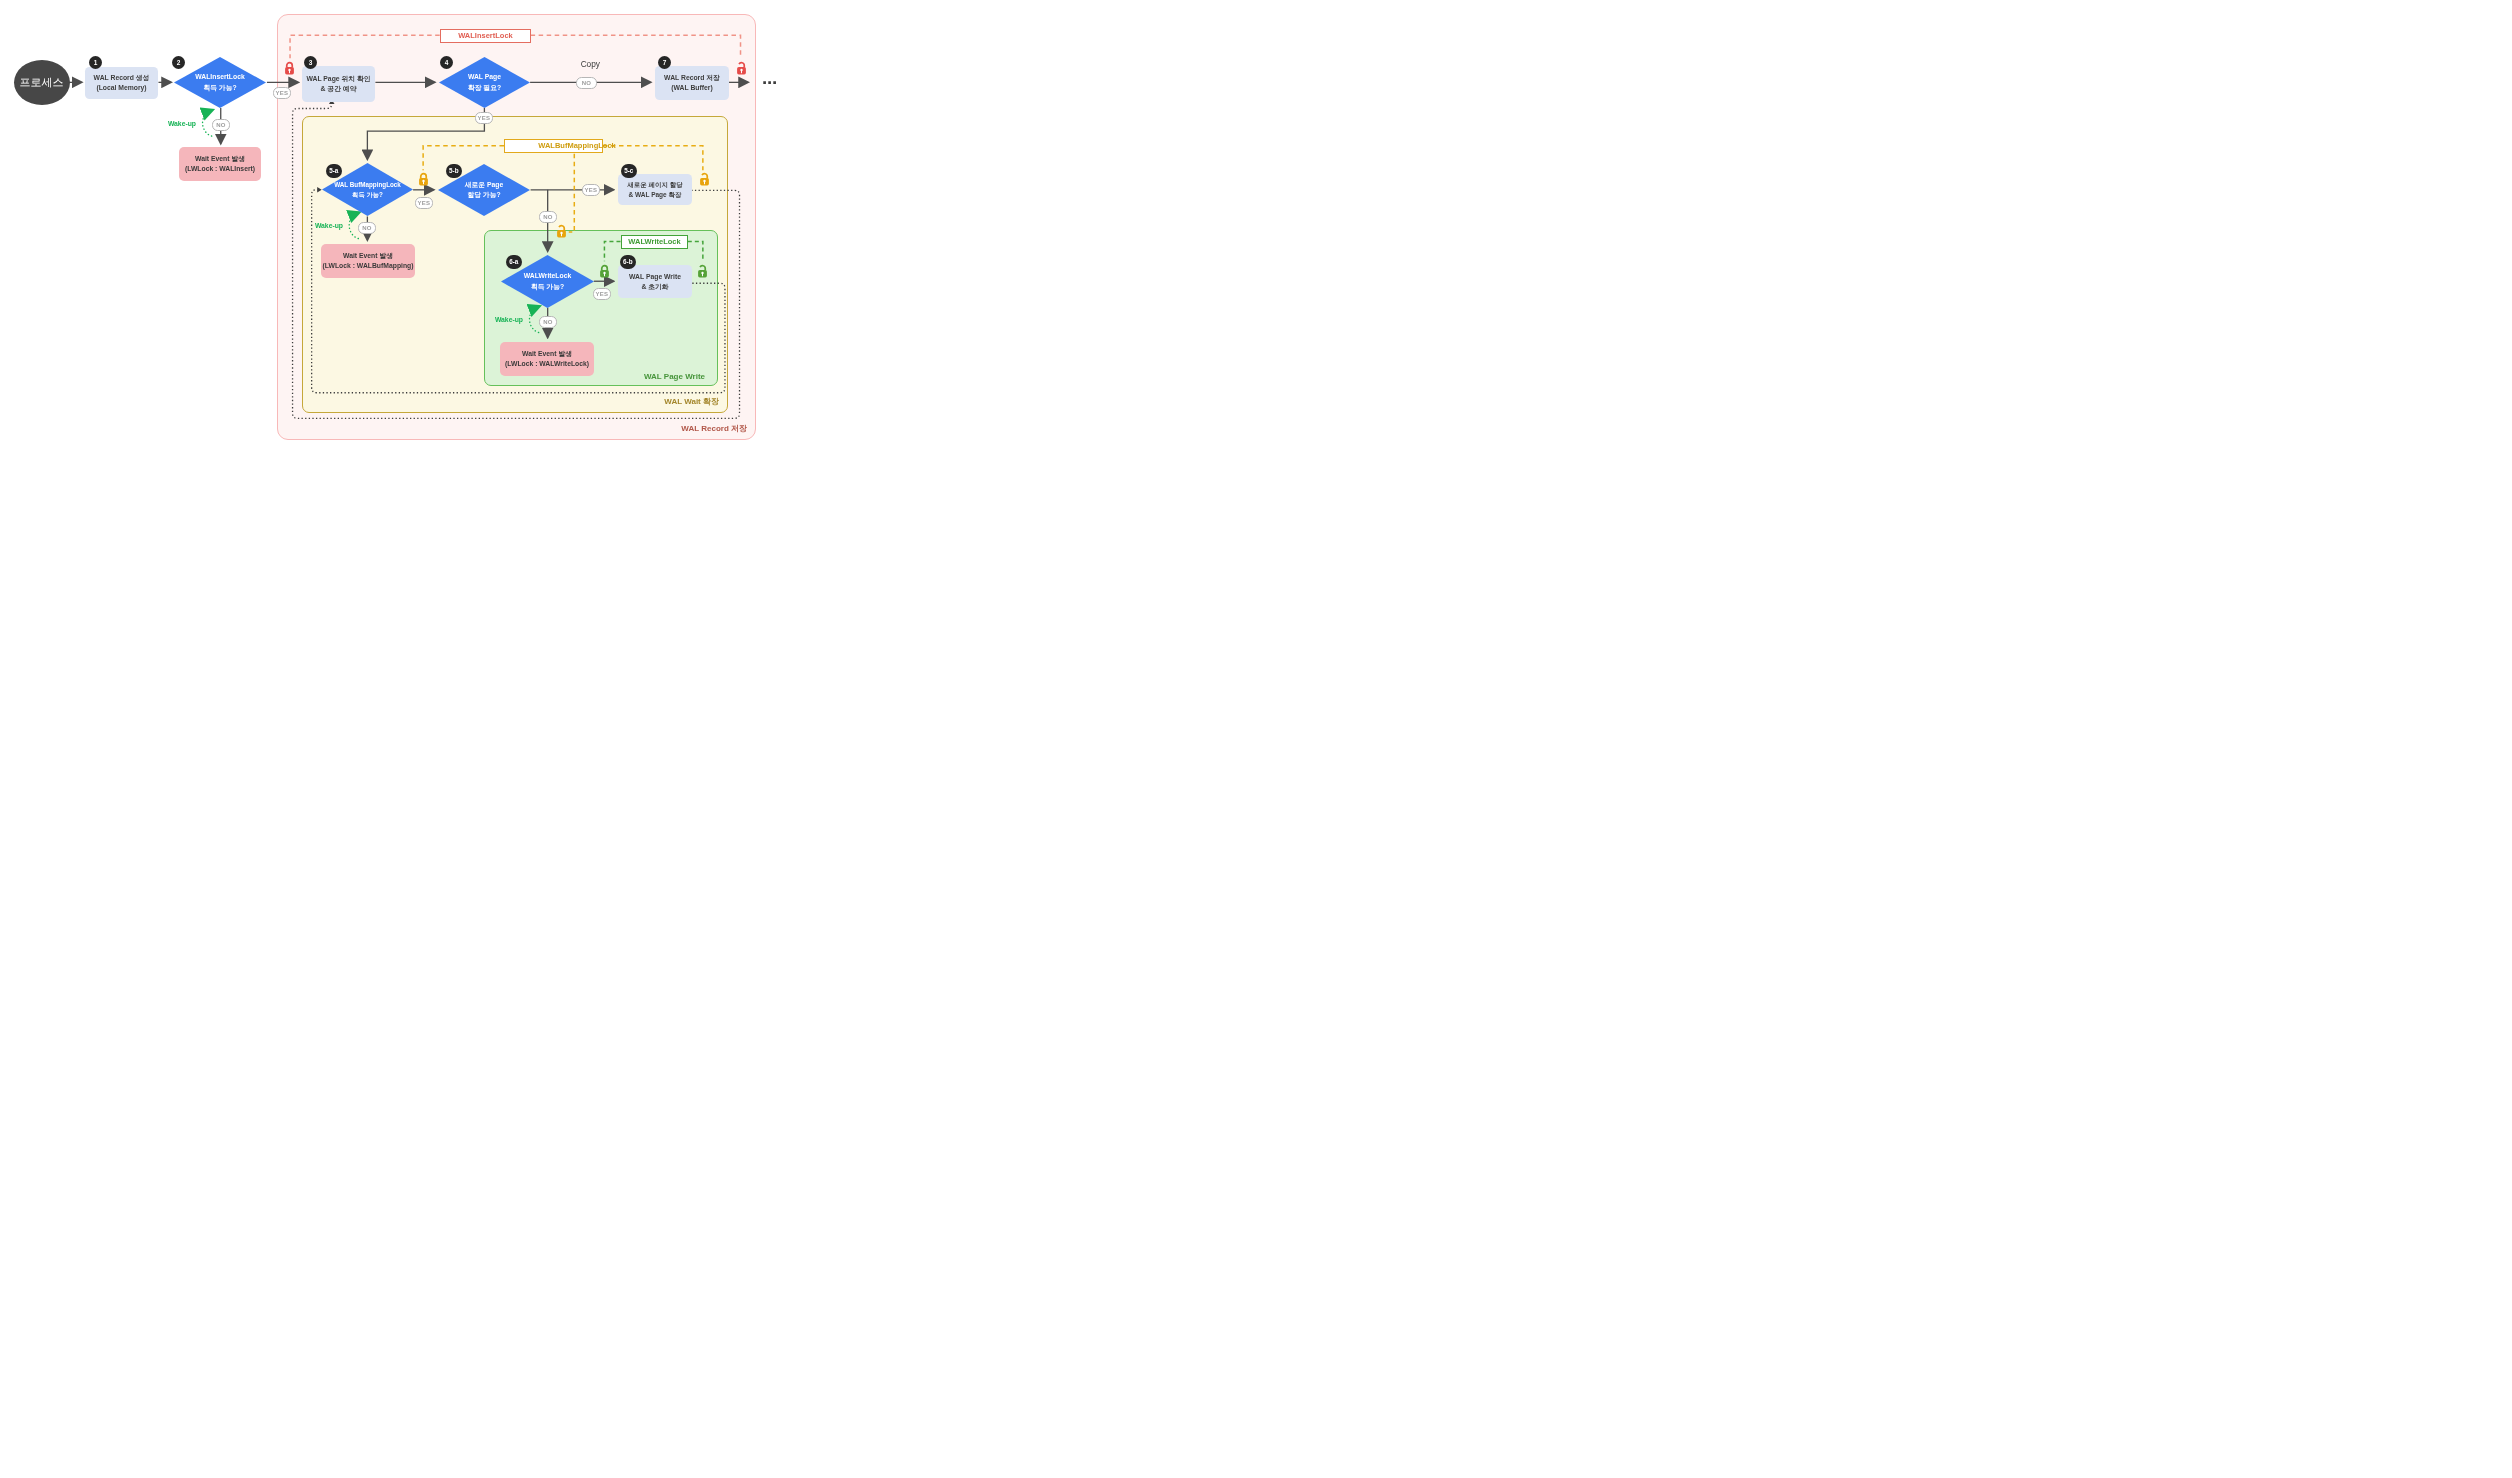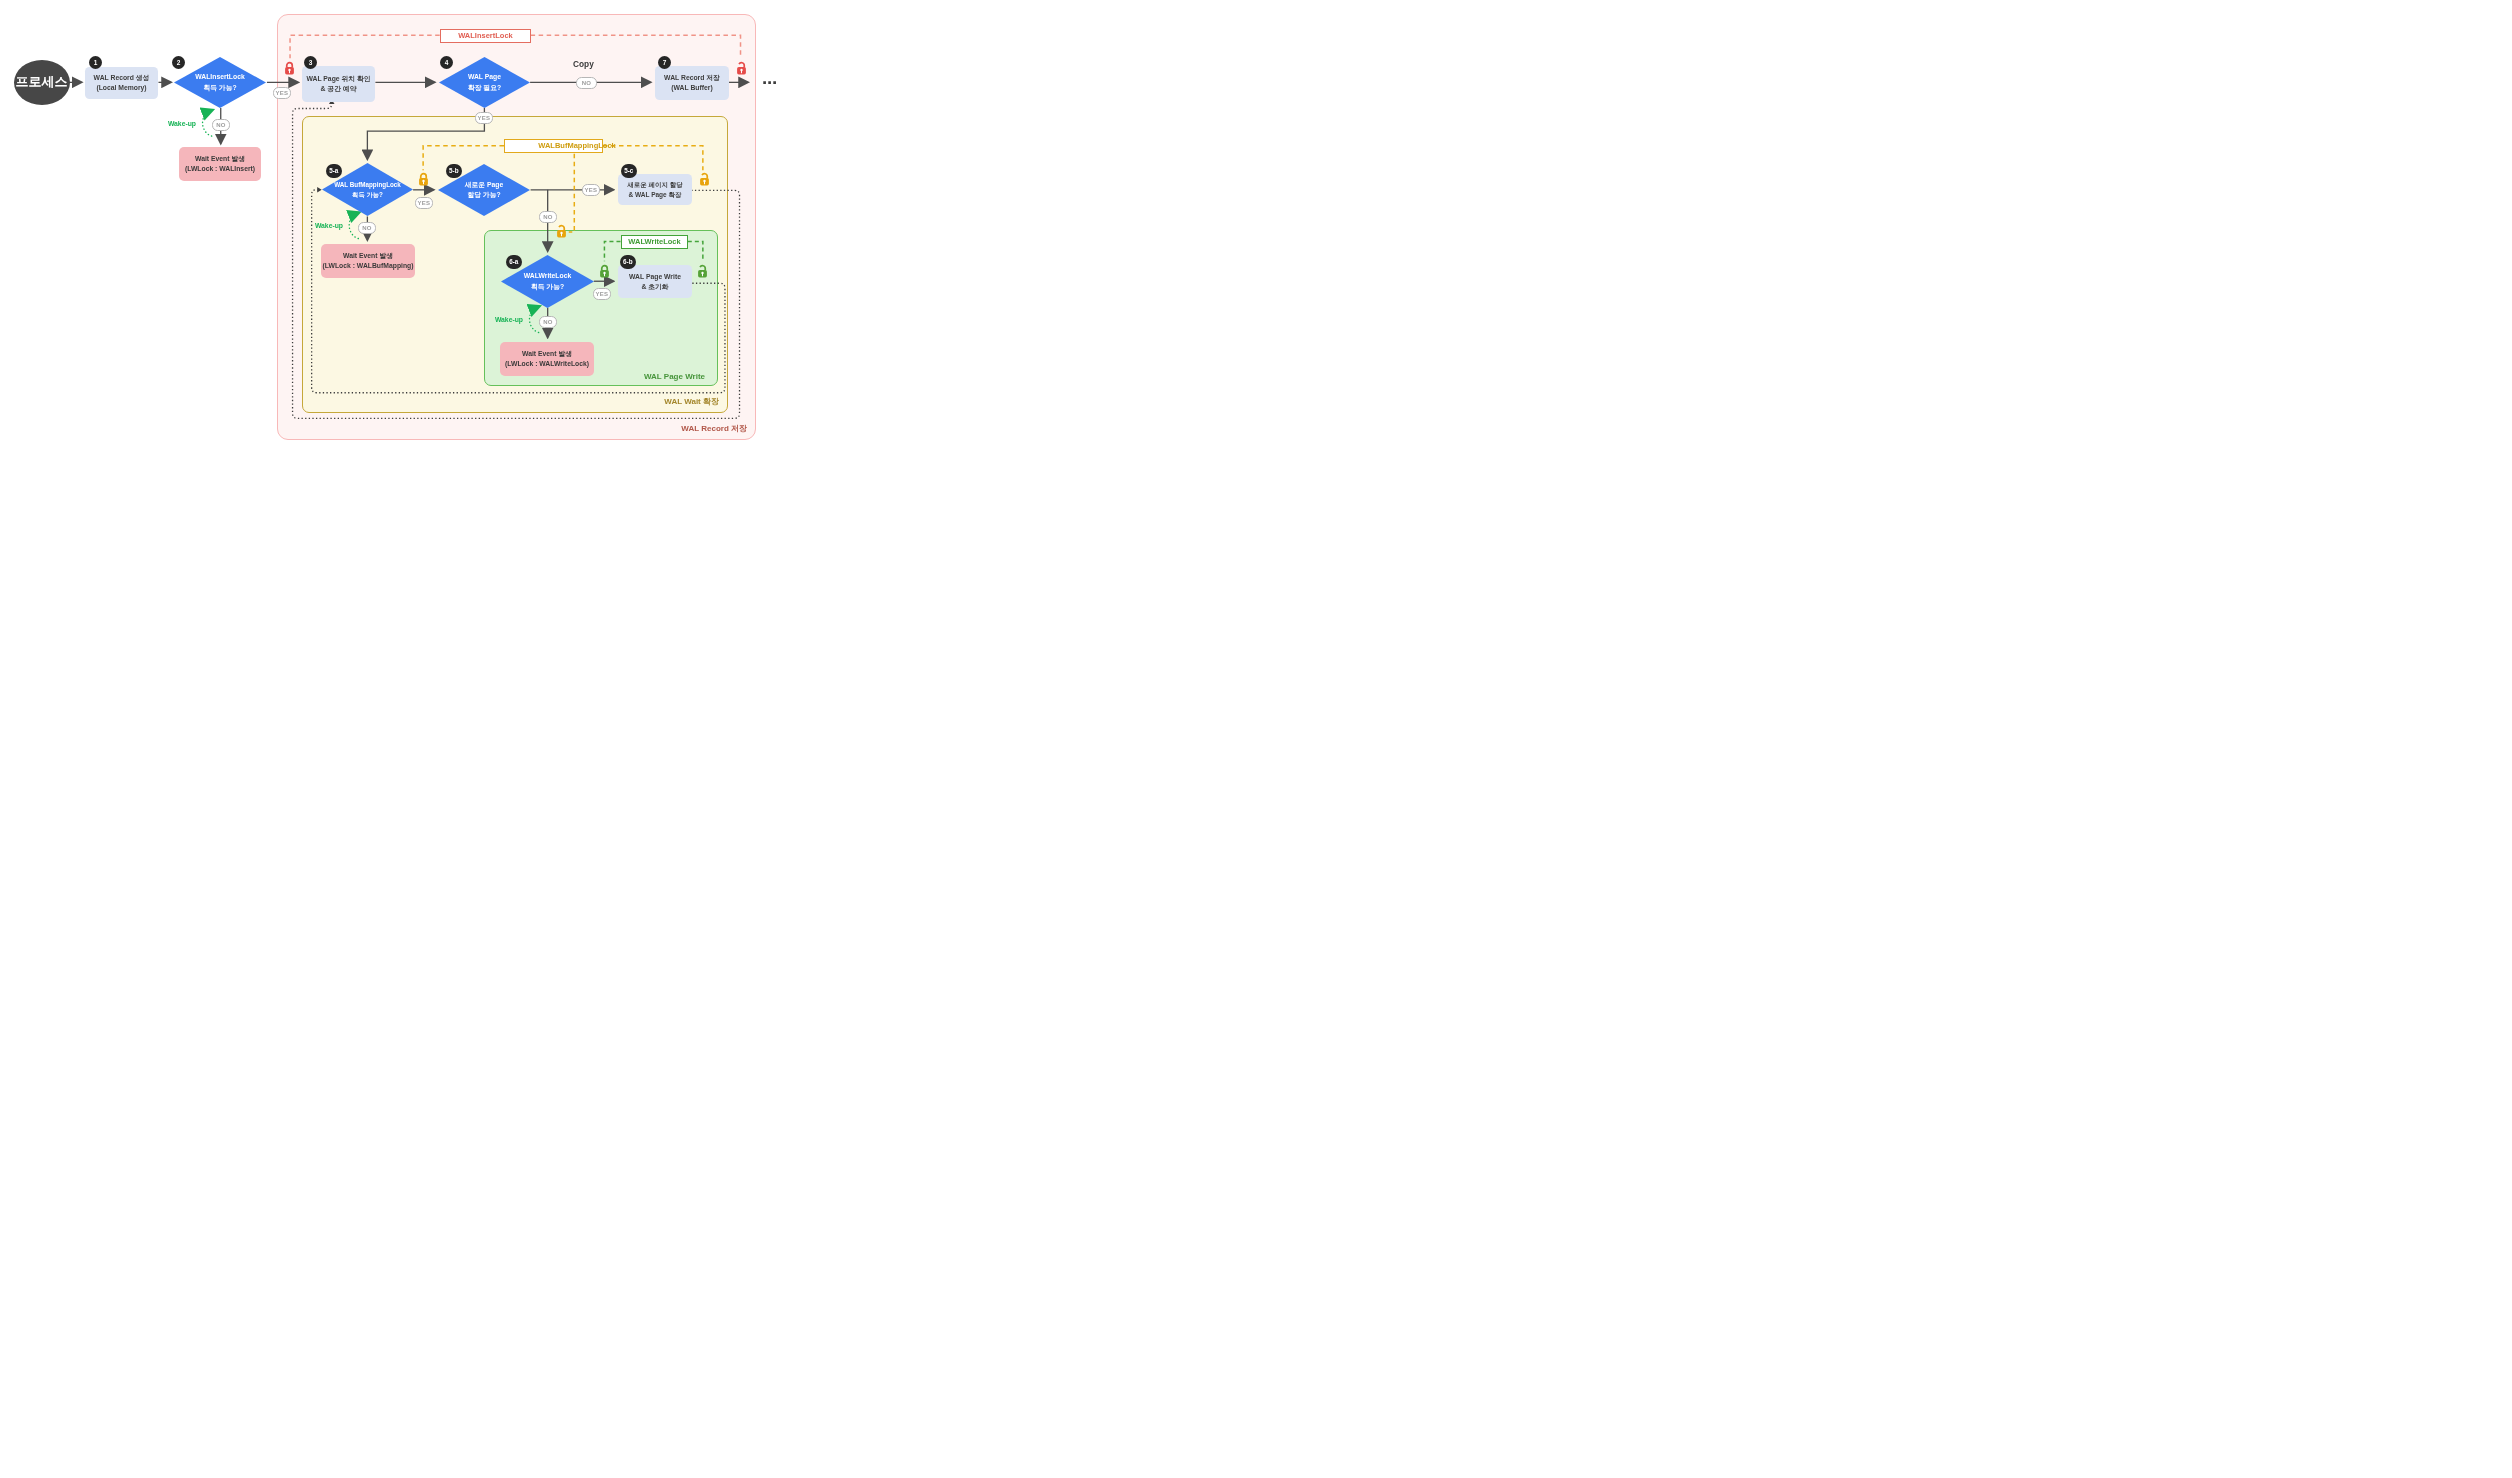--- a/index.html
+++ b/index.html
@@ -13,40 +13,40 @@
   .region-green{border:1.5px solid #65c05a;background:#dcf3d7;border-radius:7px;}
   .rlabel{position:absolute;z-index:2;font-weight:bold;font-size:8px;text-align:right;}
   .rlabel-pink{color:#b2584a;}
   .rlabel-yellow{color:#a3862b;}
   .rlabel-green{color:#48953c;}
   svg.wires{position:absolute;left:0;top:0;z-index:1;}
   .node{position:absolute;z-index:2;display:flex;flex-direction:column;align-items:center;
         justify-content:center;text-align:center;box-sizing:border-box;line-height:1.45;}
   .stepbox{background:#dbe3f3;border-radius:4.5px;color:#3d3d3d;font-weight:bold;font-size:6.8px;}
   .waitbox{background:#f5b6bb;border-radius:5px;color:#3a3a3a;font-weight:bold;font-size:6.8px;}
-  .ellipse{background:#474747;border-radius:50%;color:#ffffff;font-weight:bold;font-size:13px;}
+  .ellipse{background:#474747;border-radius:50%;color:#ffffff;font-weight:normal;font-size:11px;}
   .diamond{position:absolute;z-index:2;display:flex;align-items:center;justify-content:center;
            text-align:center;color:#ffffff;font-weight:bold;font-size:6.8px;line-height:1.5;
            background:#3b7cf0;clip-path:polygon(50% 0,100% 50%,50% 100%,0 50%);}
   .badge{position:absolute;z-index:3;background:#262626;color:#ffffff;font-weight:bold;
          font-size:6.5px;display:flex;align-items:center;justify-content:center;
          width:13px;height:13px;border-radius:50%;}
   .sbadge{width:15.6px;height:13.6px;border-radius:7px;font-size:6.3px;}
   .pill{position:absolute;z-index:3;background:#ffffff;border:1.3px solid #b6b6b6;border-radius:5.5px;
         color:#9e9e9e;font-weight:bold;font-size:6px;display:flex;align-items:center;
         justify-content:center;box-sizing:border-box;letter-spacing:0.2px;}
   .banner{position:absolute;z-index:3;background:#ffffff;display:flex;align-items:center;
           justify-content:center;font-weight:bold;font-size:7.5px;box-sizing:border-box;}
   .banner-red{border:1.5px solid #e46d60;color:#e05f53;}
   .banner-gold{border:1.5px solid #e2a91b;color:#cf9d10;padding-left:47px;}
   .banner-green{border:1.5px solid #43a339;color:#3f9c35;}
   .wake{position:absolute;z-index:3;color:#17b356;font-weight:bold;font-size:6.8px;
         text-align:right;width:32px;}
-  .copy{position:absolute;z-index:3;color:#3a3a3a;font-weight:bold;font-size:8.3px;
-        text-align:left;}
+  .copy{position:absolute;z-index:3;color:#3a3a3a;font-weight:normal;font-size:8.3px;
+        text-align:right;}
   .lock{position:absolute;z-index:3;width:11px;height:14.6px;}
   .dots{position:absolute;z-index:3;color:#3c3c3c;font-weight:bold;font-size:15px;
         letter-spacing:1px;line-height:1;}
 </style>
 </head>
 <body>
 
 <div class="canvas">
 
   <div class="region region-pink" style="left:277px;top:14px;width:479px;height:426px"></div>

